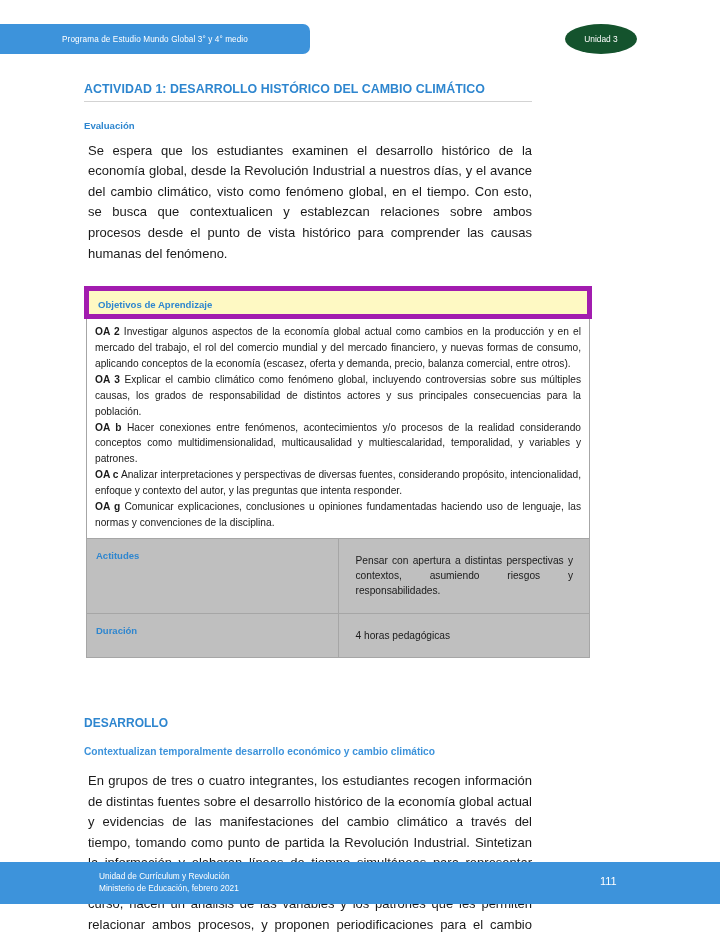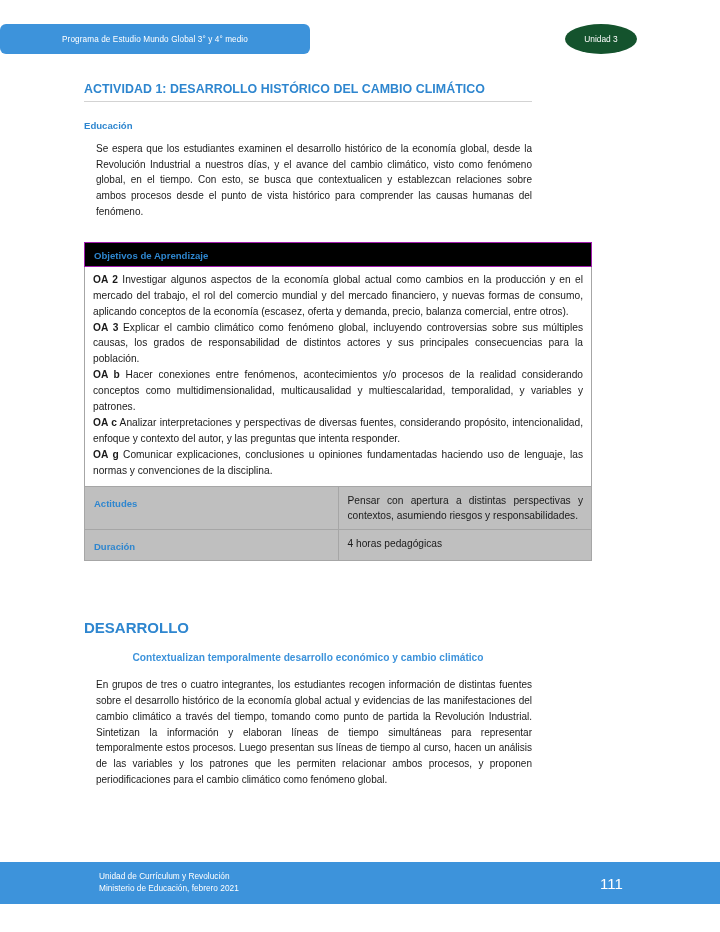--- a/index.html
+++ b/index.html
@@ -22,21 +22,20 @@
     top: 24px;
     left: 0;
     width: 310px;
     height: 30px;
     background: #3d93db;
     border-top-right-radius: 7px;
     border-bottom-right-radius: 7px;
     display: flex;
     align-items: center;
     justify-content: center;
-    border-radius: 6px;
   }
   .header-band-text {
     color: #ffffff;
     font-size: 8.2px;
     letter-spacing: .1px;
     white-space: nowrap;
   }
   .unit-badge {
     position: absolute;
     top: 24px;
@@ -78,42 +77,42 @@
   }
 
   .section-label {
     color: #2e86cf;
     font-size: 9.6px;
     font-weight: bold;
     margin: 0 0 10px 0;
   }
 
   p.body-text {
-    font-size: 10px;
+    font-size: 13px;
     line-height: 1.58;
     text-align: justify;
-    margin: 0 0 10px 12px;
+    margin: 0 0 10px 4px;
     color: #1a1a1a;
   }
 
   
   .oa-table {
     margin-top: 22px;
     width: 508px;
     border-collapse: collapse;
     table-layout: fixed;
   }
   .oa-table td {
     vertical-align: top;
     padding: 0;
   }
   .oa-head {
-    background: #000000;
+    background: #fef9c3;
     height: 23px;
-    border: 1px solid #a21caf;
+    border: 5px solid #a21caf;
     padding: 0 0 0 9px !important;
     vertical-align: middle !important;
   }
   .oa-head-text {
     color: #2e86cf;
     font-size: 9.6px;
     font-weight: bold;
   }
   .oa-body {
     border: 1px solid #a6a6a6;
@@ -143,37 +142,36 @@
   }
   .meta-value-cell {
     background: #bfbfbf;
     border: 1px solid #a6a6a6;
     padding: 6px 8px 6px 9px !important;
   }
   .meta-value {
     font-size: 10.2px;
     line-height: 1.5;
     text-align: justify;
-    margin: 0;
+    margin: 8px;
     color: #1a1a1a;
   }
 
   
   .desarrollo-wrap { margin-top: 58px; }
   .desarrollo-label {
     color: #2e86cf;
-    font-size: 15px;
+    font-size: 12px;
     font-weight: bold;
     margin: 0 0 16px 0;
   }
   .desarrollo-subtitle {
     color: #3d93db;
     font-size: 10.2px;
     font-weight: bold;
-    text-align: center;
     margin: 0 0 14px 0;
   }
 
   
   .footer-band {
     position: absolute;
     left: 0;
     top: 862px;
     width: 720px;
     height: 42px;
@@ -185,40 +183,40 @@
     top: 8px;
     color: #ffffff;
     font-size: 8.3px;
     line-height: 1.48;
   }
   .footer-page {
     position: absolute;
     left: 600px;
     top: 13px;
     color: #ffffff;
-    font-size: 15px;
+    font-size: 11px;
   }
 </style>
 </head>
 <body>
 
 <div class="header-band">
   <span class="header-band-text">Programa de Estudio Mundo Global 3° y 4° medio</span>
 </div>
 
 <div class="unit-badge">
   <span class="unit-badge-text">Unidad 3</span>
 </div>
 
 <div class="content">
 
   <h1 class="activity-title">ACTIVIDAD 1: DESARROLLO HISTÓRICO DEL CAMBIO CLIMÁTICO</h1>
   <hr class="title-rule">
 
-  <h2 class="section-label">Educación</h2>
+  <h2 class="section-label">Evaluación</h2>
   <p class="body-text">Se espera que los estudiantes examinen el desarrollo histórico de la economía global, desde la Revolución Industrial a nuestros días, y el avance del cambio climático, visto como fenómeno global, en el tiempo. Con esto, se busca que contextualicen y establezcan relaciones sobre ambos procesos desde el punto de vista histórico para comprender las causas humanas del fenómeno.</p>
 
   <table class="oa-table">
     <tbody>
       <tr>
         <td class="oa-head" colspan="2">
           <span class="oa-head-text">Objetivos de Aprendizaje</span>
         </td>
       </tr>
       <tr>

